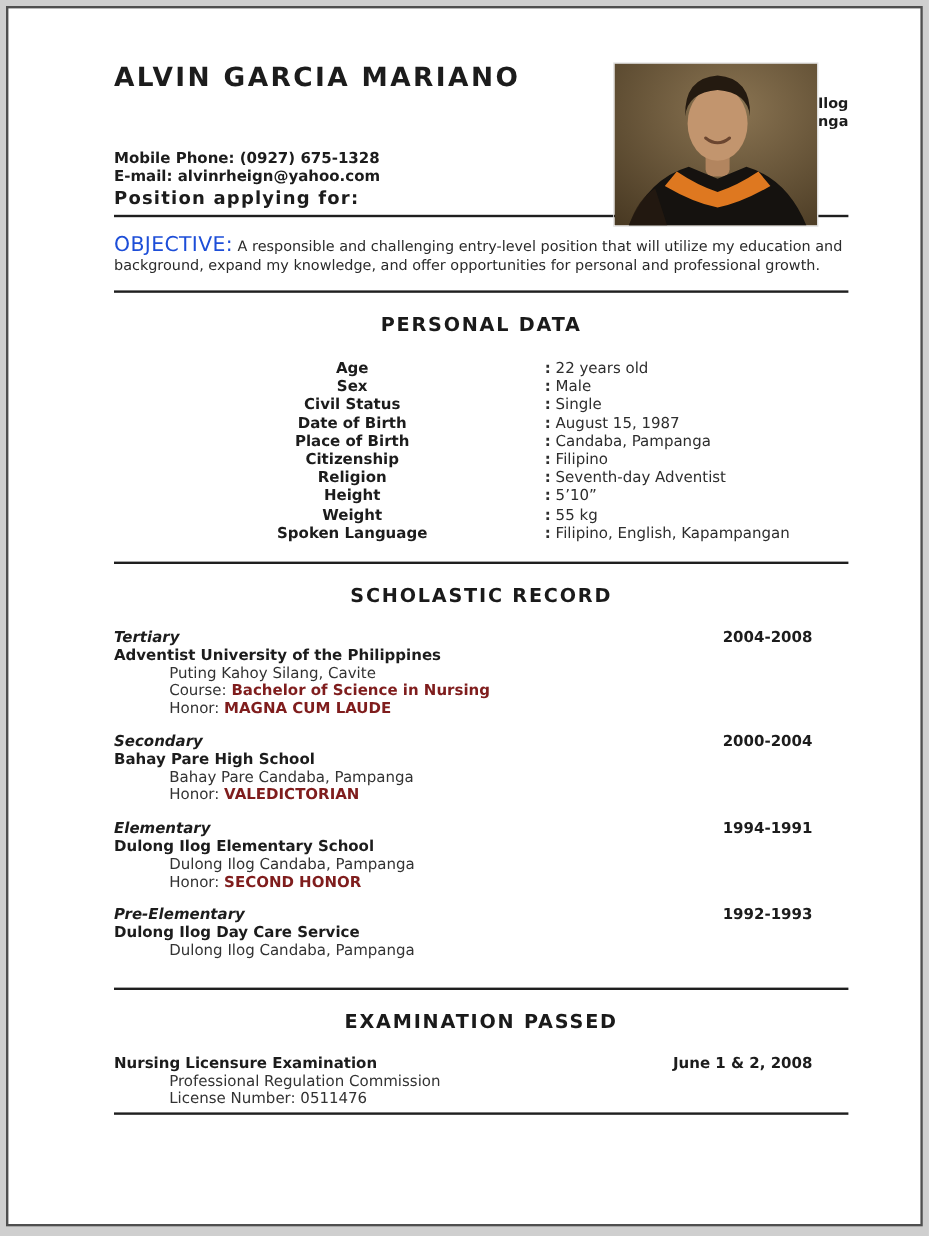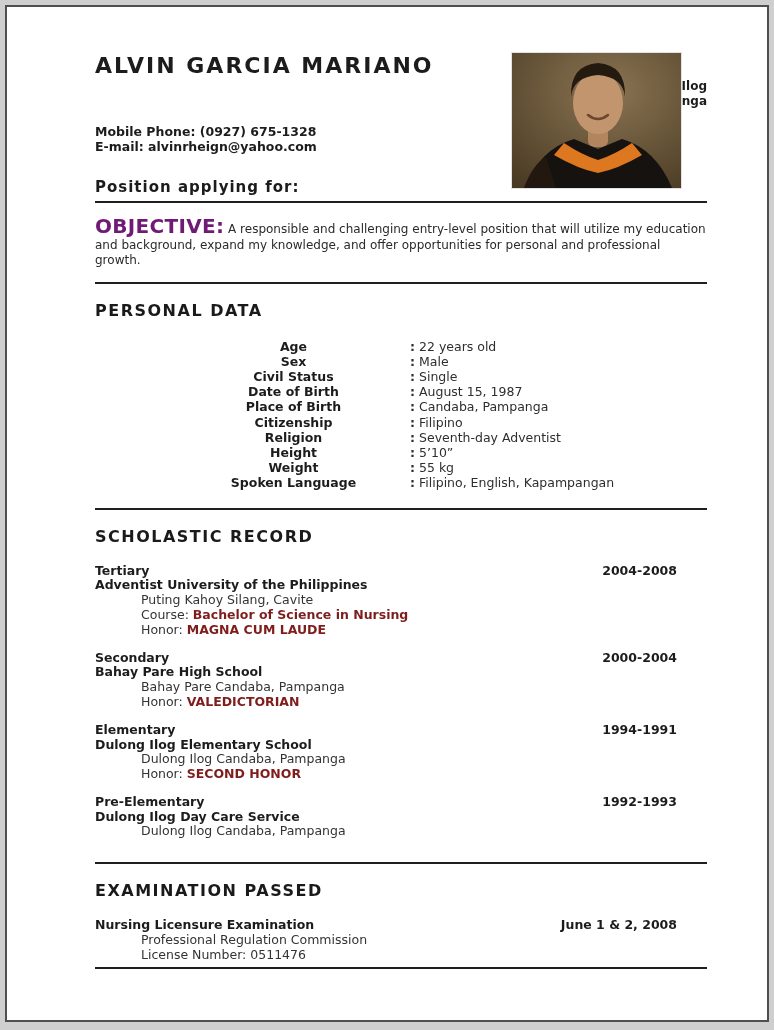--- a/index.html
+++ b/index.html
@@ -27,56 +27,56 @@
   .rule{height:2px;background:#1f1f1f;border:0;margin:0;}
 
   
   .name{
     font-size:22px;font-weight:bold;letter-spacing:2px;
     margin:0;line-height:26px;
   }
   .addr{margin-top:0;font-size:12px;font-weight:bold;line-height:15px;text-align:right;}
   .contact{margin-top:15px;font-size:12.5px;font-weight:bold;line-height:15px;}
   .position-label{
-    margin-top:24px;font-size:15px;font-weight:bold;letter-spacing:1px;
+    margin-top:2px;font-size:15px;font-weight:bold;letter-spacing:1px;
   }
   .rule-1{margin-top:5px;}
 
   .photo{
     position:absolute;top:46px;right:86px;
     width:169px;height:135px;
     box-shadow:0 0 0 1px #e2e2e2;
   }
 
   
   .objective{margin-top:16px;font-size:12px;line-height:15.5px;color:#2a2a2a;}
   .objective .obj-label{
-    font-size:20px;font-weight:700;color:#701a75;letter-spacing:0.3px;
+    font-size:17px;font-weight:400;color:#1d4ed8;letter-spacing:0.3px;
   }
   .rule-2{margin-top:13px;}
 
   
   .section-title{
-    margin-top:17px;
+    margin-top:17px;text-align:center;
     font-size:16px;font-weight:600;letter-spacing:1.5px;color:#1a1a1a;
   }
 
   
   .pd-table{margin-top:19px;font-size:12.5px;line-height:15.2px;}
   .pd-row{display:flex;}
   .pd-label{margin-left:82px;width:233px;font-weight:bold;text-align:center;}
   .pd-value .pd-colon{font-weight:bold;margin-right:4px;}
-  .pd-value{color:#2e2e2e;}
+  .pd-value{color:#2e2e2e;margin-left:44px;}
   .rule-3{margin-top:17px;}
 
   
   .edu{position:relative;font-size:12.5px;line-height:14.8px;}
   .edu-first{margin-top:18px;}
   .edu-next{margin-top:13px;}
-  .edu .level{font-weight:bold;}
+  .edu .level{font-weight:bold;font-style:italic;}
   .edu .years{
     position:absolute;top:0;right:30px;
     font-weight:bold;font-style:normal;
   }
   .edu .school{font-weight:bold;}
   .edu .sub{margin-left:46px;color:#333333;}
   .edu .sub b{color:#7f1d1d;}
   .rule-4{margin-top:23px;}
   .rule-5{margin-top:4px;}
 </style>

